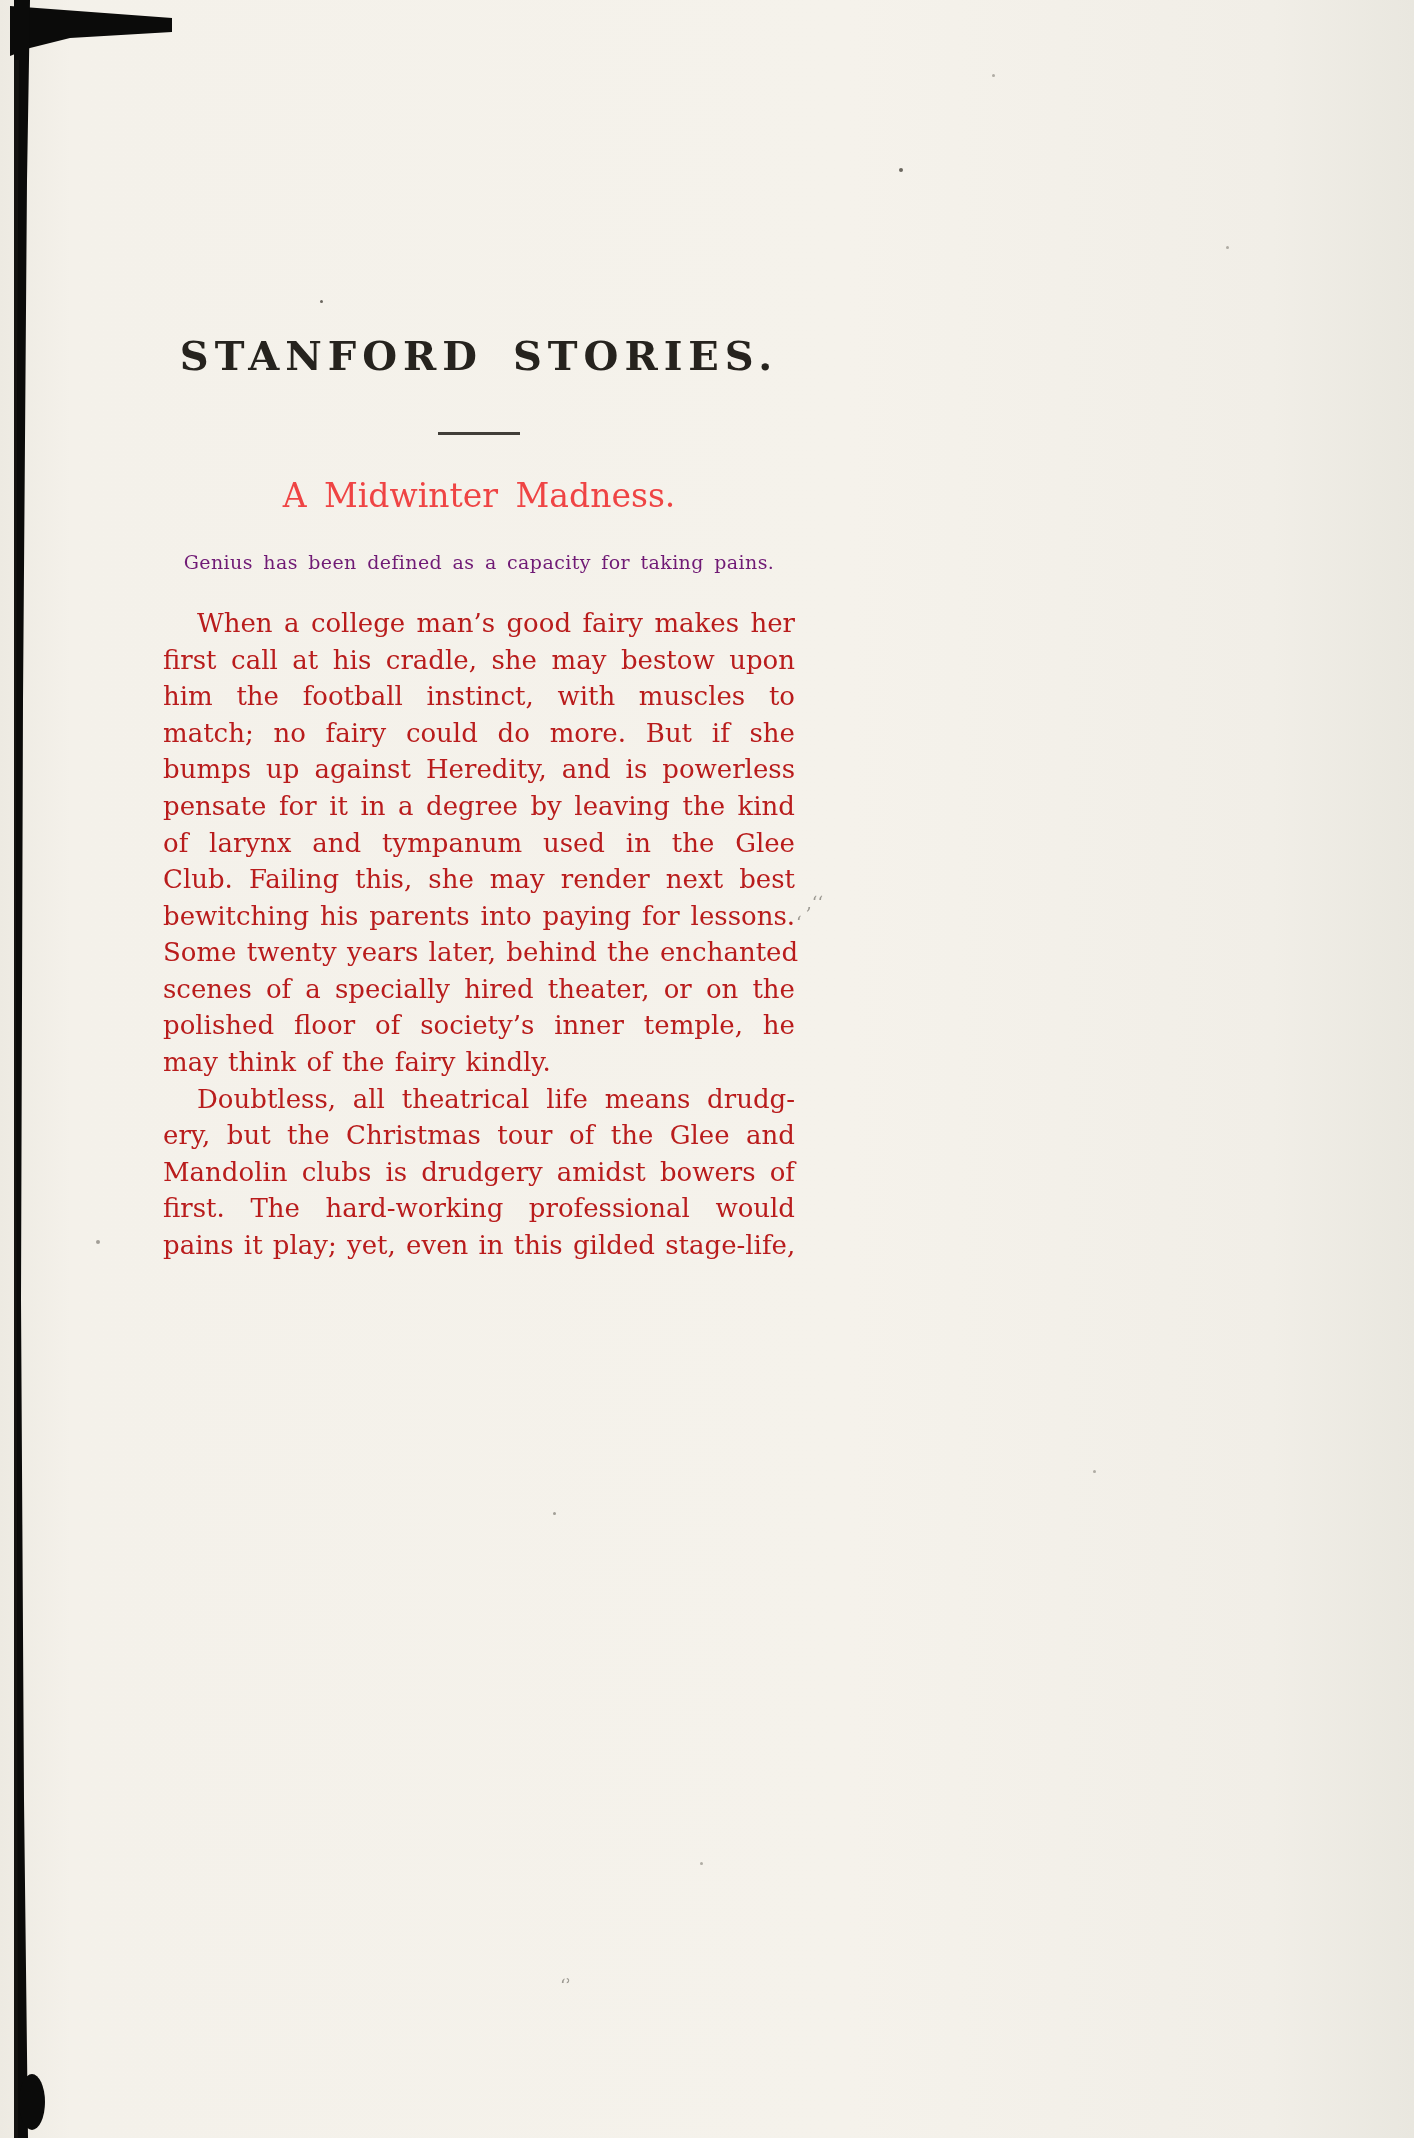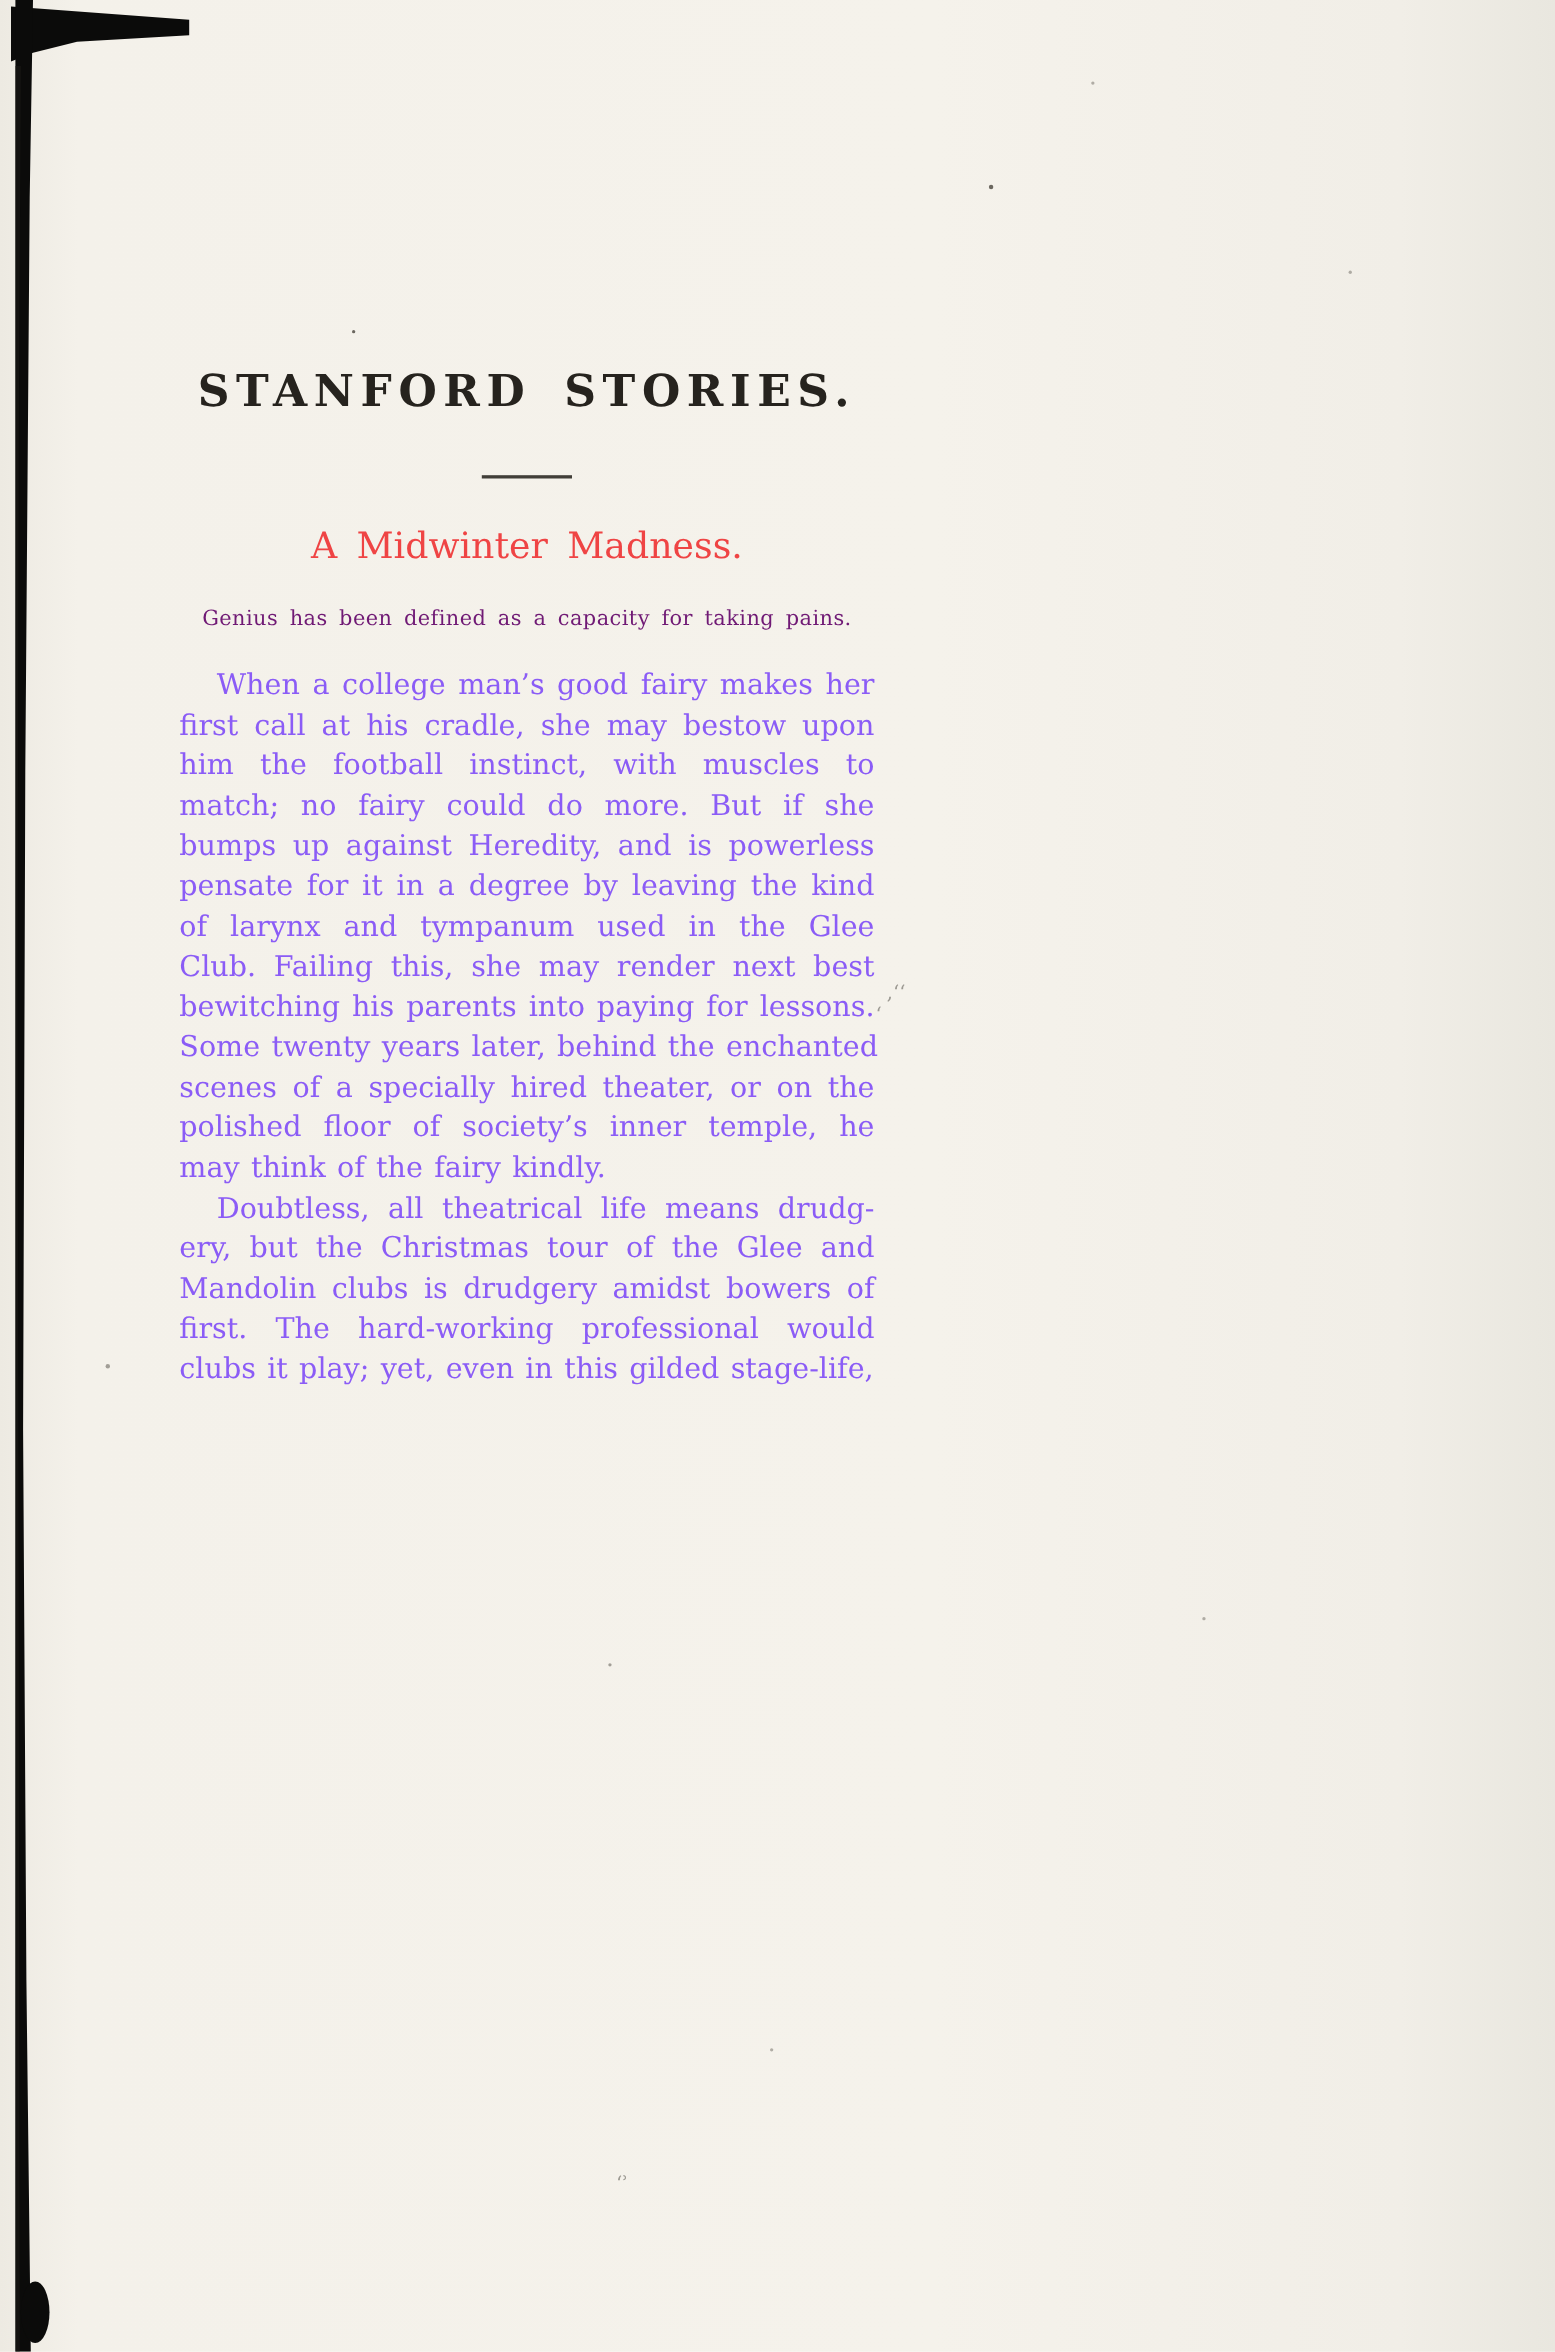--- a/index.html
+++ b/index.html
@@ -66,21 +66,21 @@
   .body-text {
     margin-top: 32px;
   }
   .bline {
     font-size: 26px;
     line-height: 36.6px;
     text-align: justify;
     text-align-last: justify;
     word-spacing: 2px;
     white-space: nowrap;
-    color: #8b5cf6;
+    color: #b91c1c;
   }
   .bline.lastline {
     text-align: left;
     text-align-last: left;
   }
   .bline.indent {
     text-indent: 34px;
   }
   .speck {
     position: absolute;
@@ -132,21 +132,21 @@
         <div class="bline">scenes of a specially hired theater, or on the</div>
         <div class="bline">polished floor of society’s inner temple, he</div>
         <div class="bline lastline">may think of the fairy kindly.</div>
       </div>
 
       <div class="para">
         <div class="bline indent">Doubtless, all theatrical life means drudg-</div>
         <div class="bline">ery, but the Christmas tour of the Glee and</div>
         <div class="bline">Mandolin clubs is drudgery amidst bowers of</div>
         <div class="bline">first. The hard-working professional would</div>
-        <div class="bline lastline">clubs it play; yet, even in this gilded stage-life,</div>
+        <div class="bline lastline">pains it play; yet, even in this gilded stage-life,</div>
       </div>
 
     </div>
   </div>
 
   <div class="speck" style="left:899px; top:168px; width:4px; height:4px;"></div>
   <div class="speck" style="left:320px; top:300px; width:3px; height:3px;"></div>
   <div class="speck" style="left:1226px; top:246px; width:3px; height:3px; opacity:.5;"></div>
   <div class="speck" style="left:992px; top:74px; width:3px; height:3px; opacity:.5;"></div>
   <div class="speck" style="left:1093px; top:1470px; width:3px; height:3px; opacity:.5;"></div>

